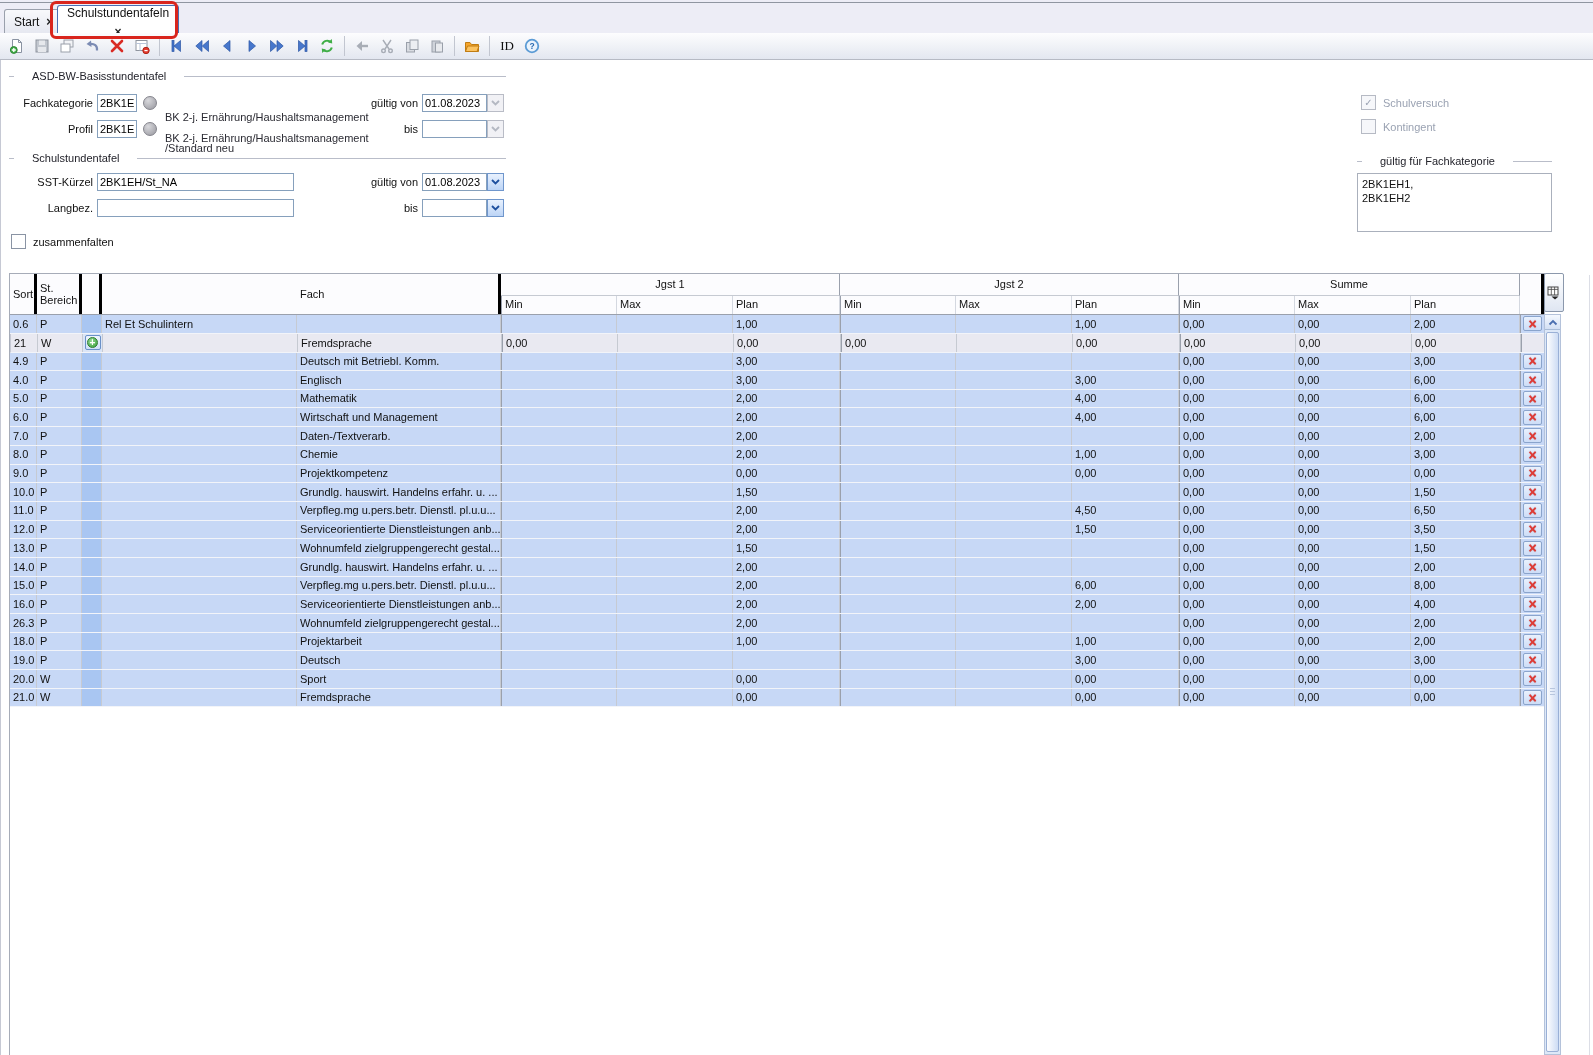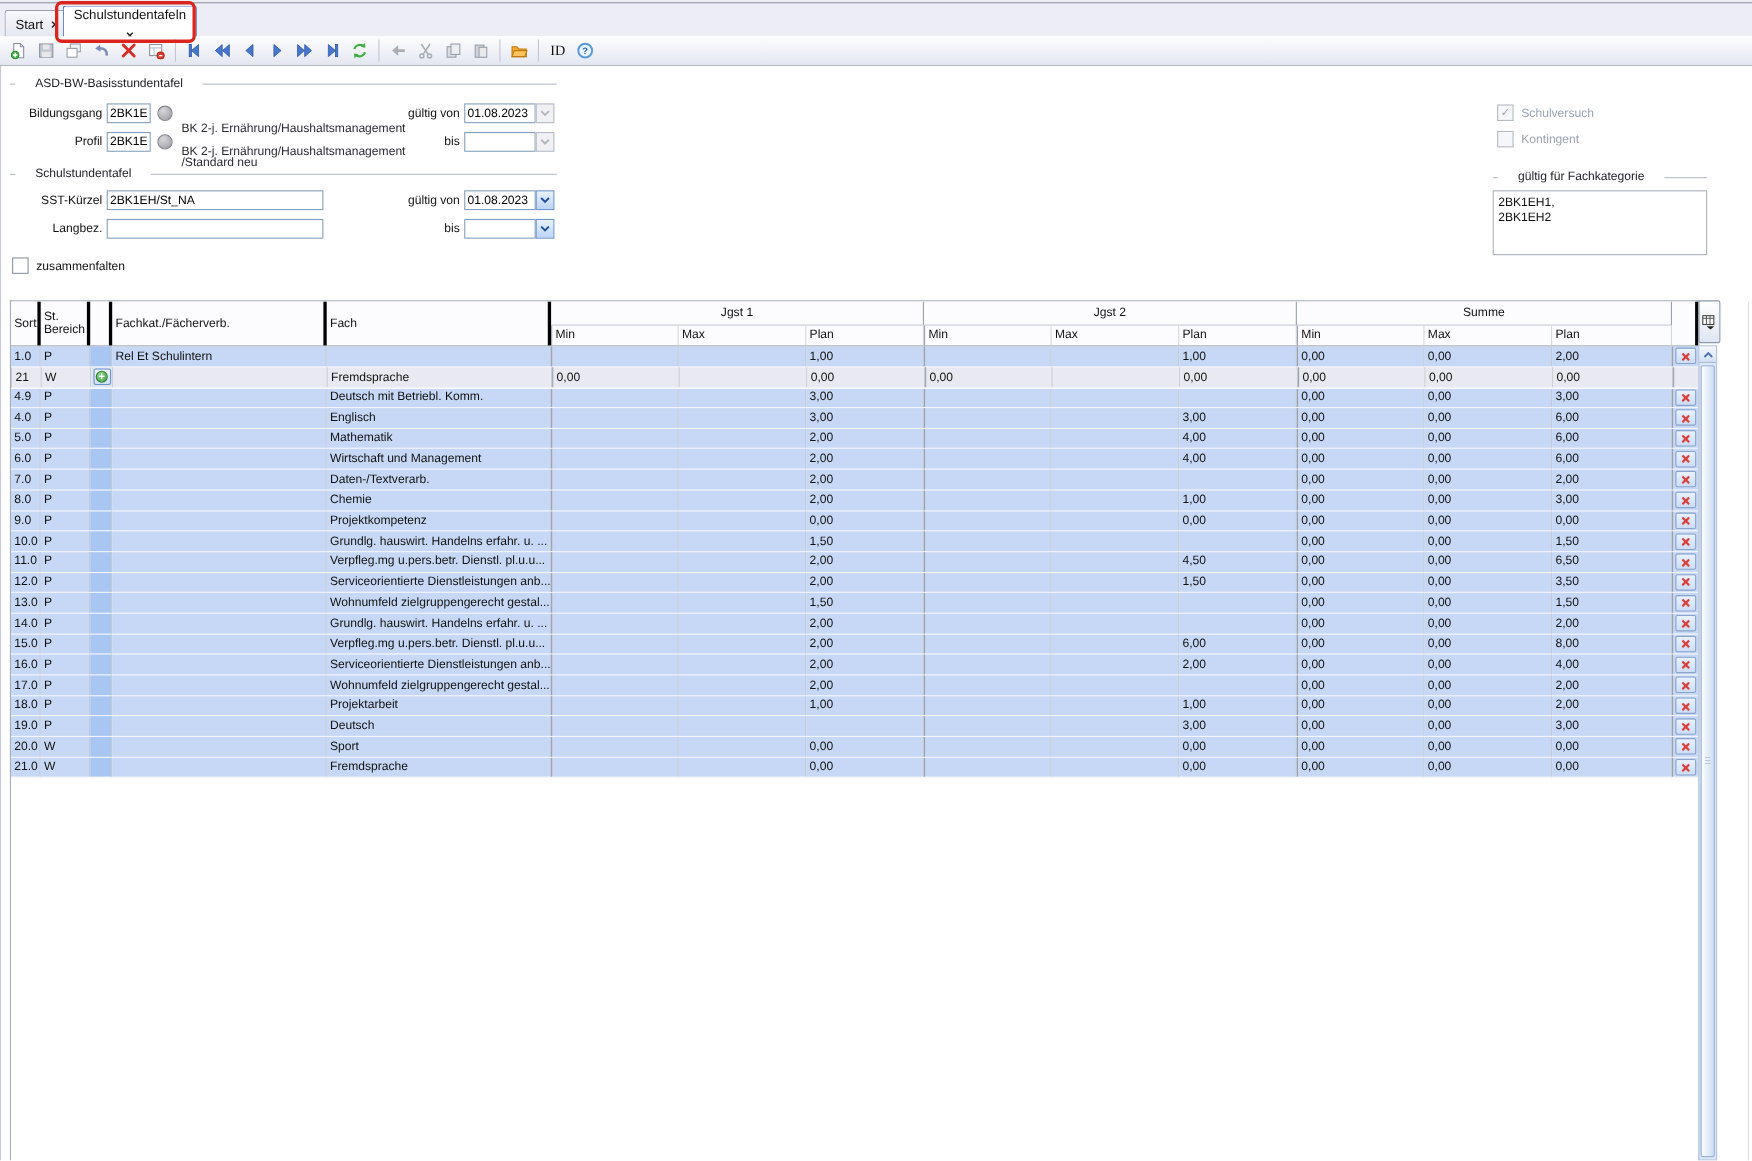--- a/index.html
+++ b/index.html
@@ -239,21 +239,21 @@
 
 <div class="main">
 
   <div class="fieldset" style="left:8px;top:10px;width:497px;height:78px;">
     <div class="grouphead">
         <i class="gl s"></i>
         <span>ASD-BW-Basisstundentafel</span>
         <i class="gl f"></i>
       </div>
     <div class="frow" style="top:23px;">
-      <span class="flabel">Bildungsgang</span>
+      <span class="flabel">Fachkategorie</span>
       <input class="ti in-short" value="2BK1EH" style="">
       <span class="infodot"></span>
       <span class="desc">BK 2-j. Ernährung/Haushaltsmanagement</span>
       <span class="rlabel">gültig von</span>
       <span class="combo">
         <input class="ti in-date" value="01.08.2023" style="">
         <button class="arrowbtn dis">
             <svg width="9" height="6" viewBox="0 0 9 6">
               <path d="M1 1l3.5 3.5L8 1" fill="none" stroke="#b4b8c2" stroke-width="1.8"></path>
             </svg>
@@ -336,21 +336,20 @@
       <div>2BK1EH1,</div>
       <div>2BK1EH2</div>
     </div>
   </div>
 
   <div class="twrap">
     <div class="thead gridcols">
         <div class="hcell" style="grid-area: 1 / 1 / 3;">Sort.</div>
         <div class="hcell" style="grid-area: 1 / 2 / 3;">St. Bereich</div>
         <div class="hcell" style="grid-area: 1 / 3 / 3;"></div>
-        <div class="hcell" style="grid-area: 1 / 4 / 3;">Fachkat./Fächerverb.</div>
         <div class="hcell" style="grid-area: 1 / 5 / 3;">Fach</div>
         <div class="hgroup" style="grid-area: 1 / 6 / auto / span 3;">Jgst 1</div>
         <div class="hgroup" style="grid-area: 1 / 9 / auto / span 3;">Jgst 2</div>
         <div class="hgroup" style="grid-area: 1 / 12 / auto / span 3;">Summe</div>
         <div class="hsub gstart" style="grid-area: 2 / 6;">Min</div>
         <div class="hsub" style="grid-area: 2 / 7;">Max</div>
         <div class="hsub" style="grid-area: 2 / 8;">Plan</div>
         <div class="hsub gstart" style="grid-area: 2 / 9;">Min</div>
         <div class="hsub" style="grid-area: 2 / 10;">Max</div>
         <div class="hsub" style="grid-area: 2 / 11;">Plan</div>
@@ -375,21 +374,21 @@
           <div class="tc c-num">1,00</div>
           <div class="tc c-num gstart">1,00</div>
           <div class="tc c-num">1,00</div>
           <div class="tc c-num">1,00</div>
           <div class="tc c-num gstart">2,00</div>
           <div class="tc c-num">2,00</div>
           <div class="tc c-num">2,00</div>
           <div class="tc c-del"></div>
         </div>
         <div class="trow gridcols sub">
-          <div class="tc c-sort">1.0</div>
+          <div class="tc c-sort">0.6</div>
           <div class="tc c-ber">P</div>
           <div class="tc c-plus"></div>
           <div class="tc c-fk lite">Rel Et Schulintern</div>
           <div class="tc c-fach lite"></div>
           <div class="tc c-num gstart"></div>
           <div class="tc c-num"></div>
           <div class="tc c-num lite">1,00</div>
           <div class="tc c-num gstart"></div>
           <div class="tc c-num"></div>
           <div class="tc c-num lite">1,00</div>
@@ -1015,21 +1014,21 @@
           <div class="tc c-num">2,00</div>
           <div class="tc c-num gstart"></div>
           <div class="tc c-num"></div>
           <div class="tc c-num"></div>
           <div class="tc c-num gstart">2,00</div>
           <div class="tc c-num">2,00</div>
           <div class="tc c-num">2,00</div>
           <div class="tc c-del"></div>
         </div>
         <div class="trow gridcols sub">
-          <div class="tc c-sort">17.0</div>
+          <div class="tc c-sort">26.3</div>
           <div class="tc c-ber">P</div>
           <div class="tc c-plus"></div>
           <div class="tc c-fk lite"></div>
           <div class="tc c-fach lite">Wohnumfeld zielgruppengerecht gestal...</div>
           <div class="tc c-num gstart"></div>
           <div class="tc c-num"></div>
           <div class="tc c-num lite">2,00</div>
           <div class="tc c-num gstart"></div>
           <div class="tc c-num"></div>
           <div class="tc c-num lite"></div>

